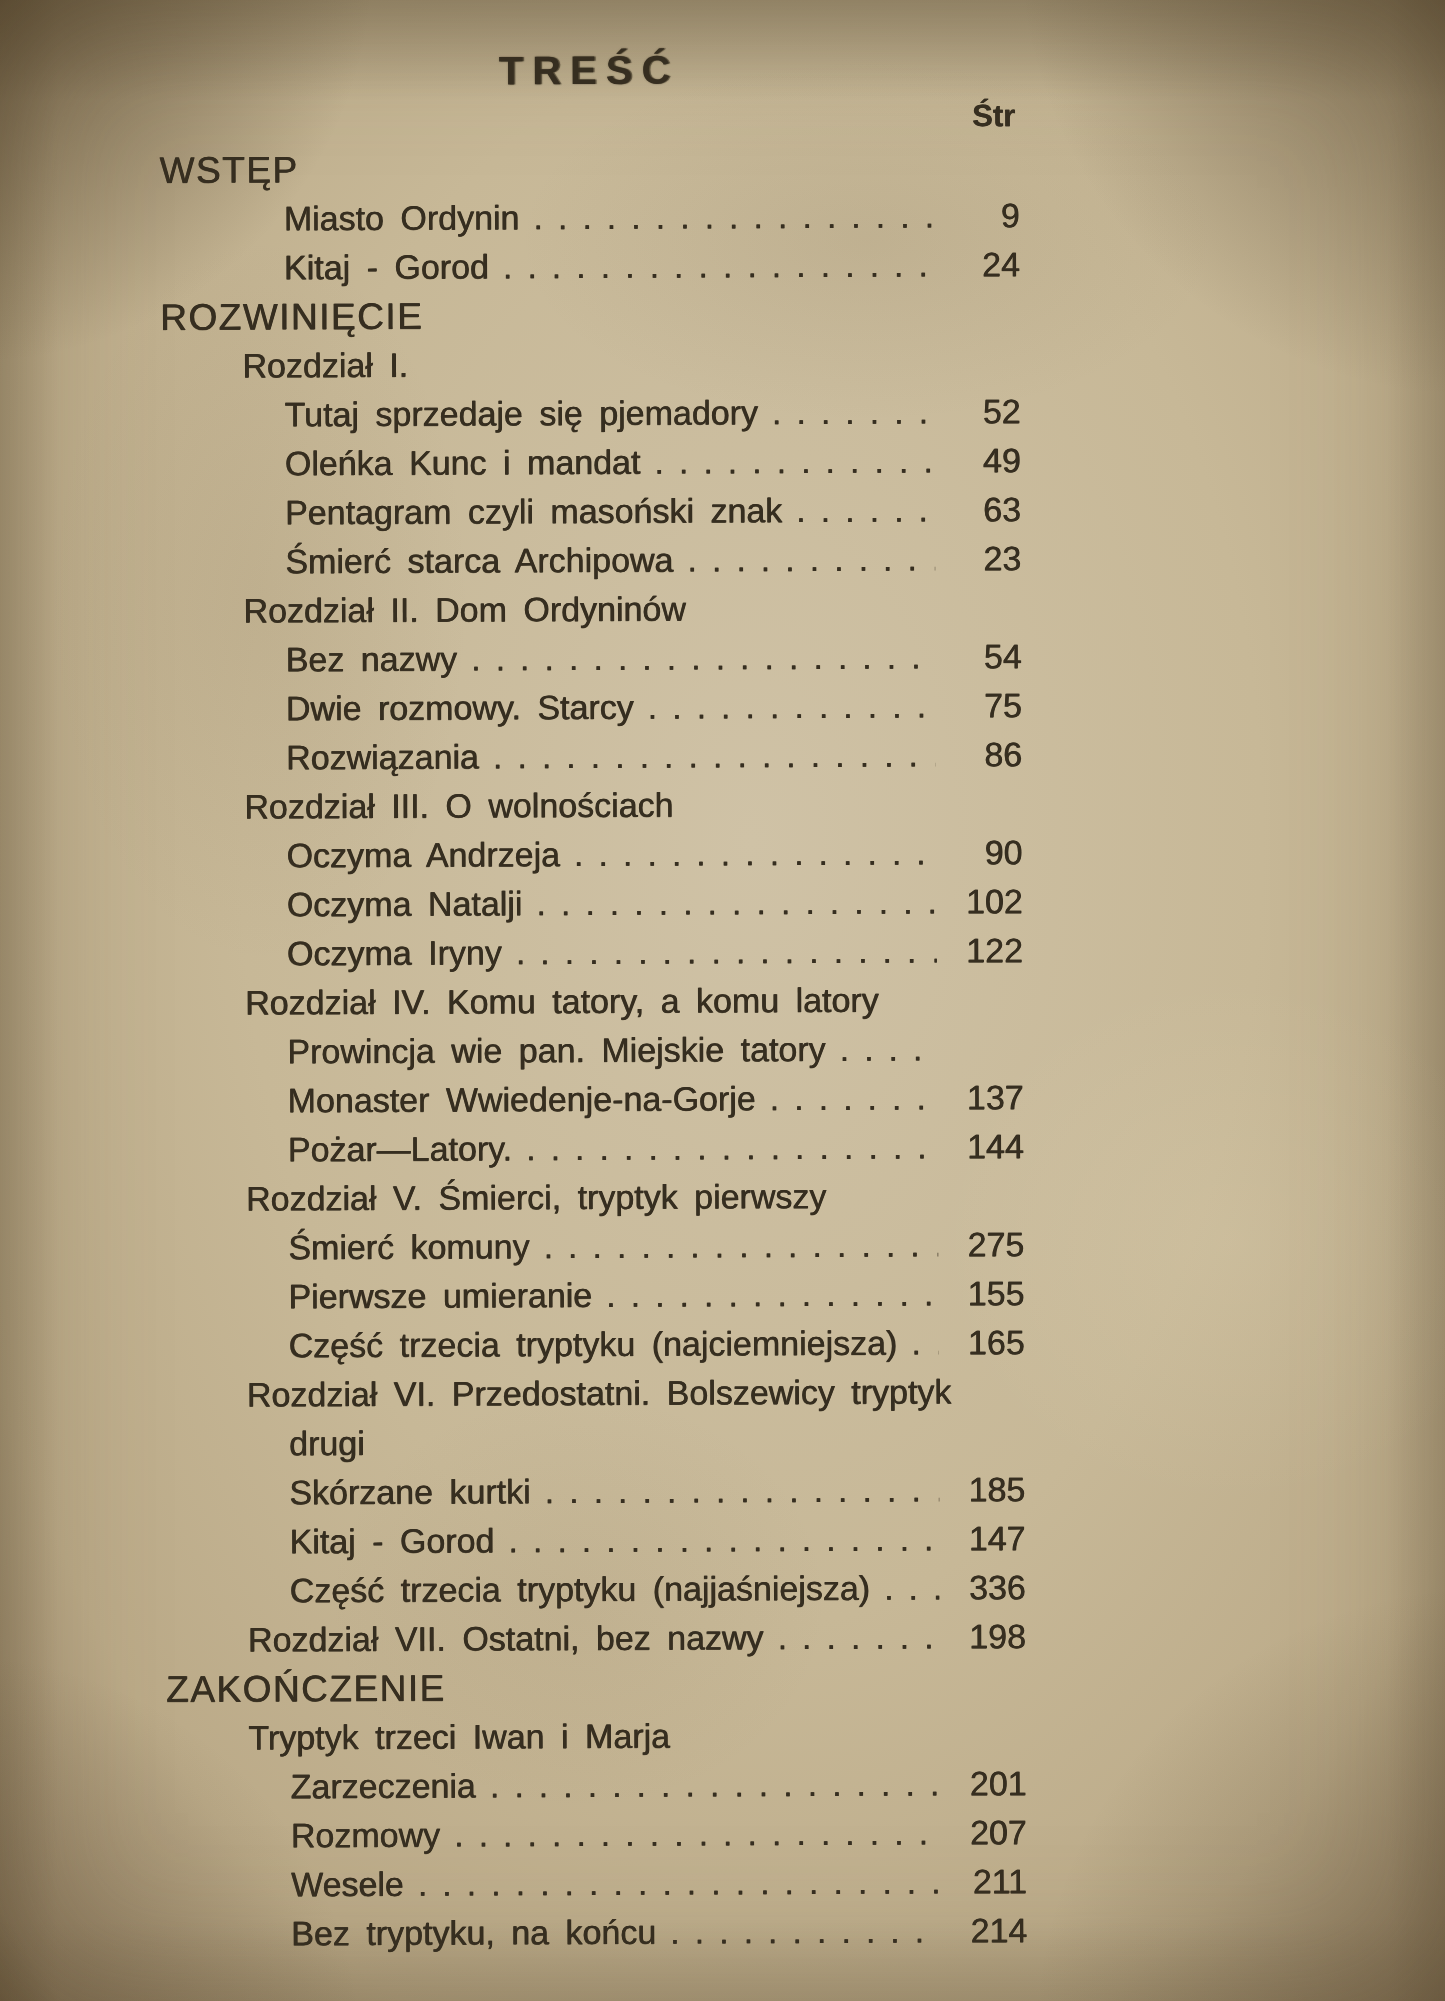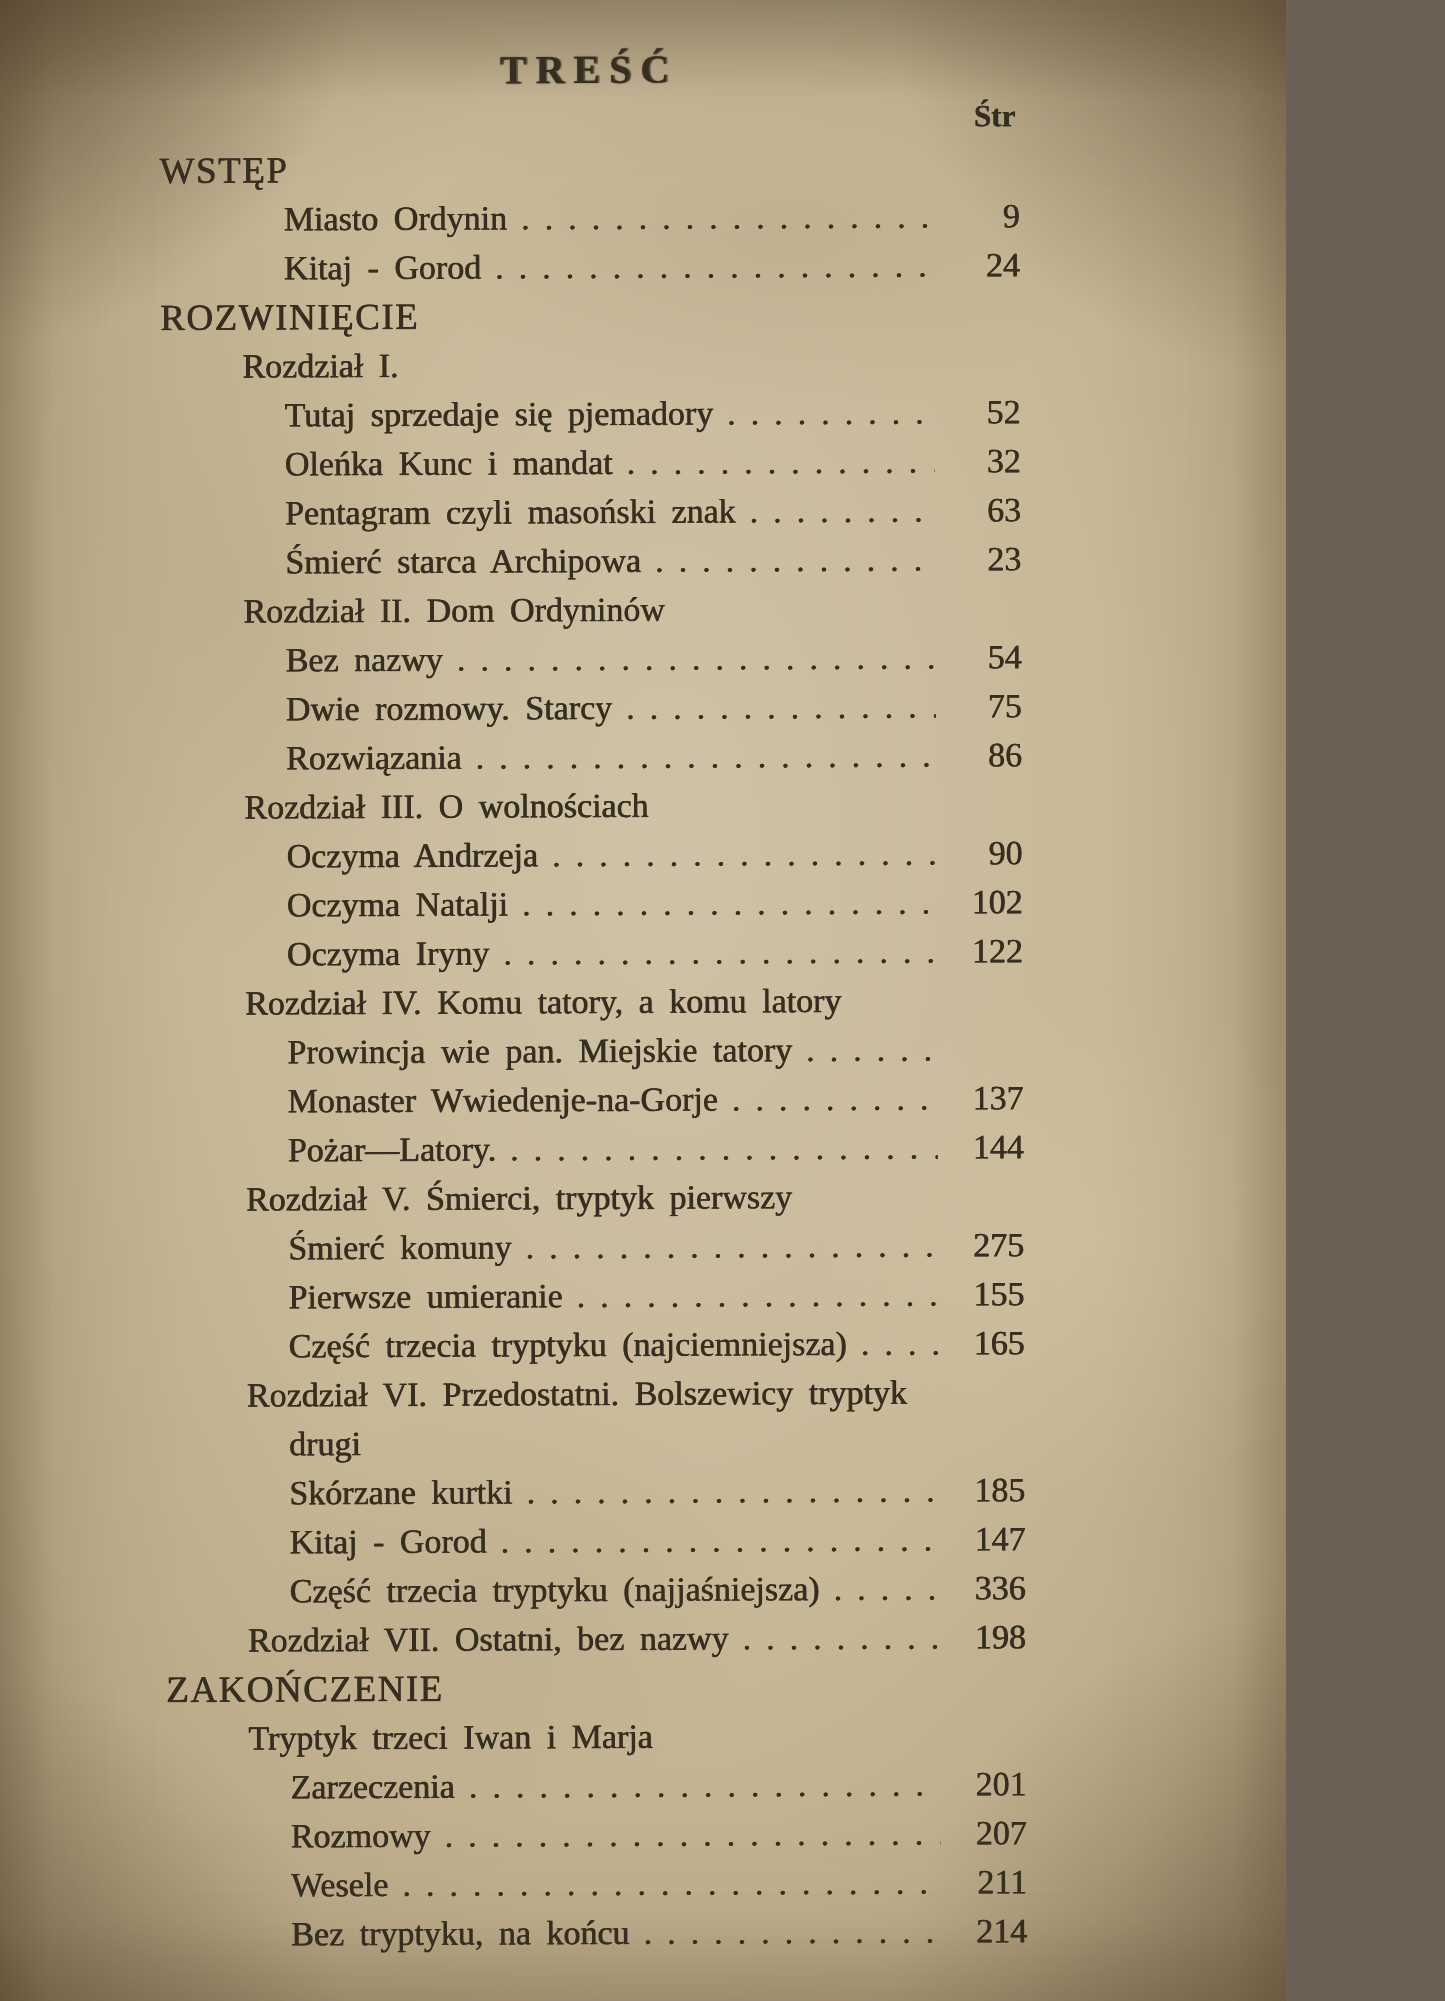--- a/index.html
+++ b/index.html
@@ -1,23 +1,23 @@
 <!DOCTYPE html>
 <html><head>
 <meta charset="utf-8">
 <style>
   html, body { margin: 0; padding: 0; }
   body { background: #6b6154; }
 
   .scan-page {
     position: relative;
-    width: 1286px;
+    width: 1445px;
     height: 2001px;
     overflow: hidden;
-    font-family: Liberation Serif, serif;
+    font-family: Liberation Sans, sans-serif;
     color: #362e20;
     background:
       radial-gradient(ellipse at 52% 42%, #cfc2a6 0%, #c7b897 48%, #bbaa88 78%, #a39072 96%, #8d7a5c 100%);
   }
 
   
   .paper-texture {
     position: absolute;
     inset: 0;
     pointer-events: none;
@@ -142,21 +142,21 @@
           <span class="label">Rozdział I.</span>
         </div>
         <div class="row level-2">
           <span class="label">Tutaj sprzedaje się pjemadory</span>
           <span class="leader"></span>
           <span class="page-num">52</span>
         </div>
         <div class="row level-2">
           <span class="label">Oleńka Kunc i mandat</span>
           <span class="leader"></span>
-          <span class="page-num">32</span>
+          <span class="page-num">49</span>
         </div>
         <div class="row level-2">
           <span class="label">Pentagram czyli masoński znak</span>
           <span class="leader"></span>
           <span class="page-num">63</span>
         </div>
         <div class="row level-2">
           <span class="label">Śmierć starca Archipowa</span>
           <span class="leader"></span>
           <span class="page-num">23</span>

